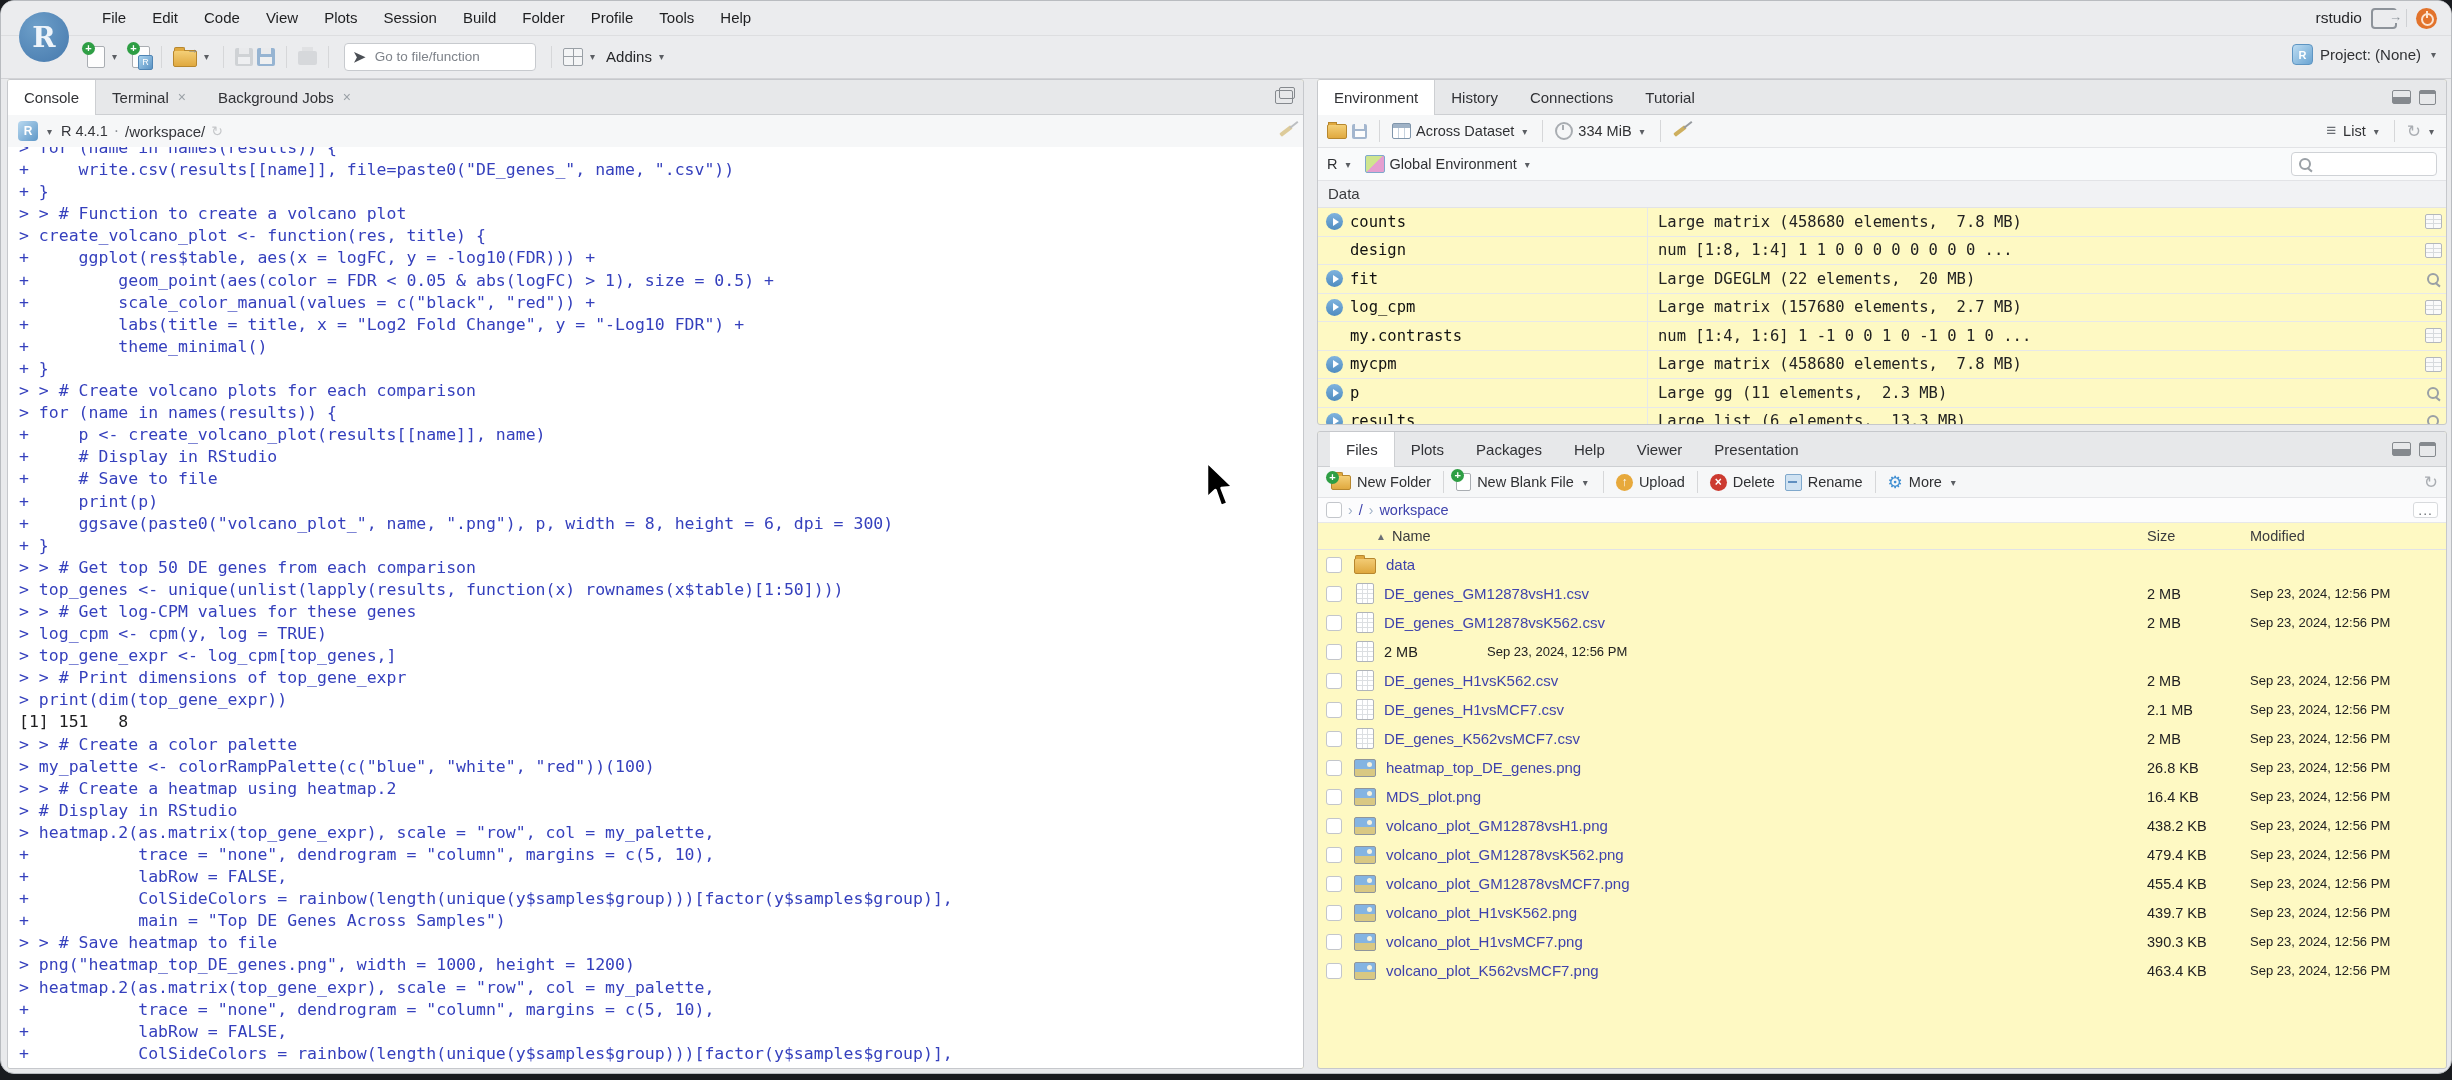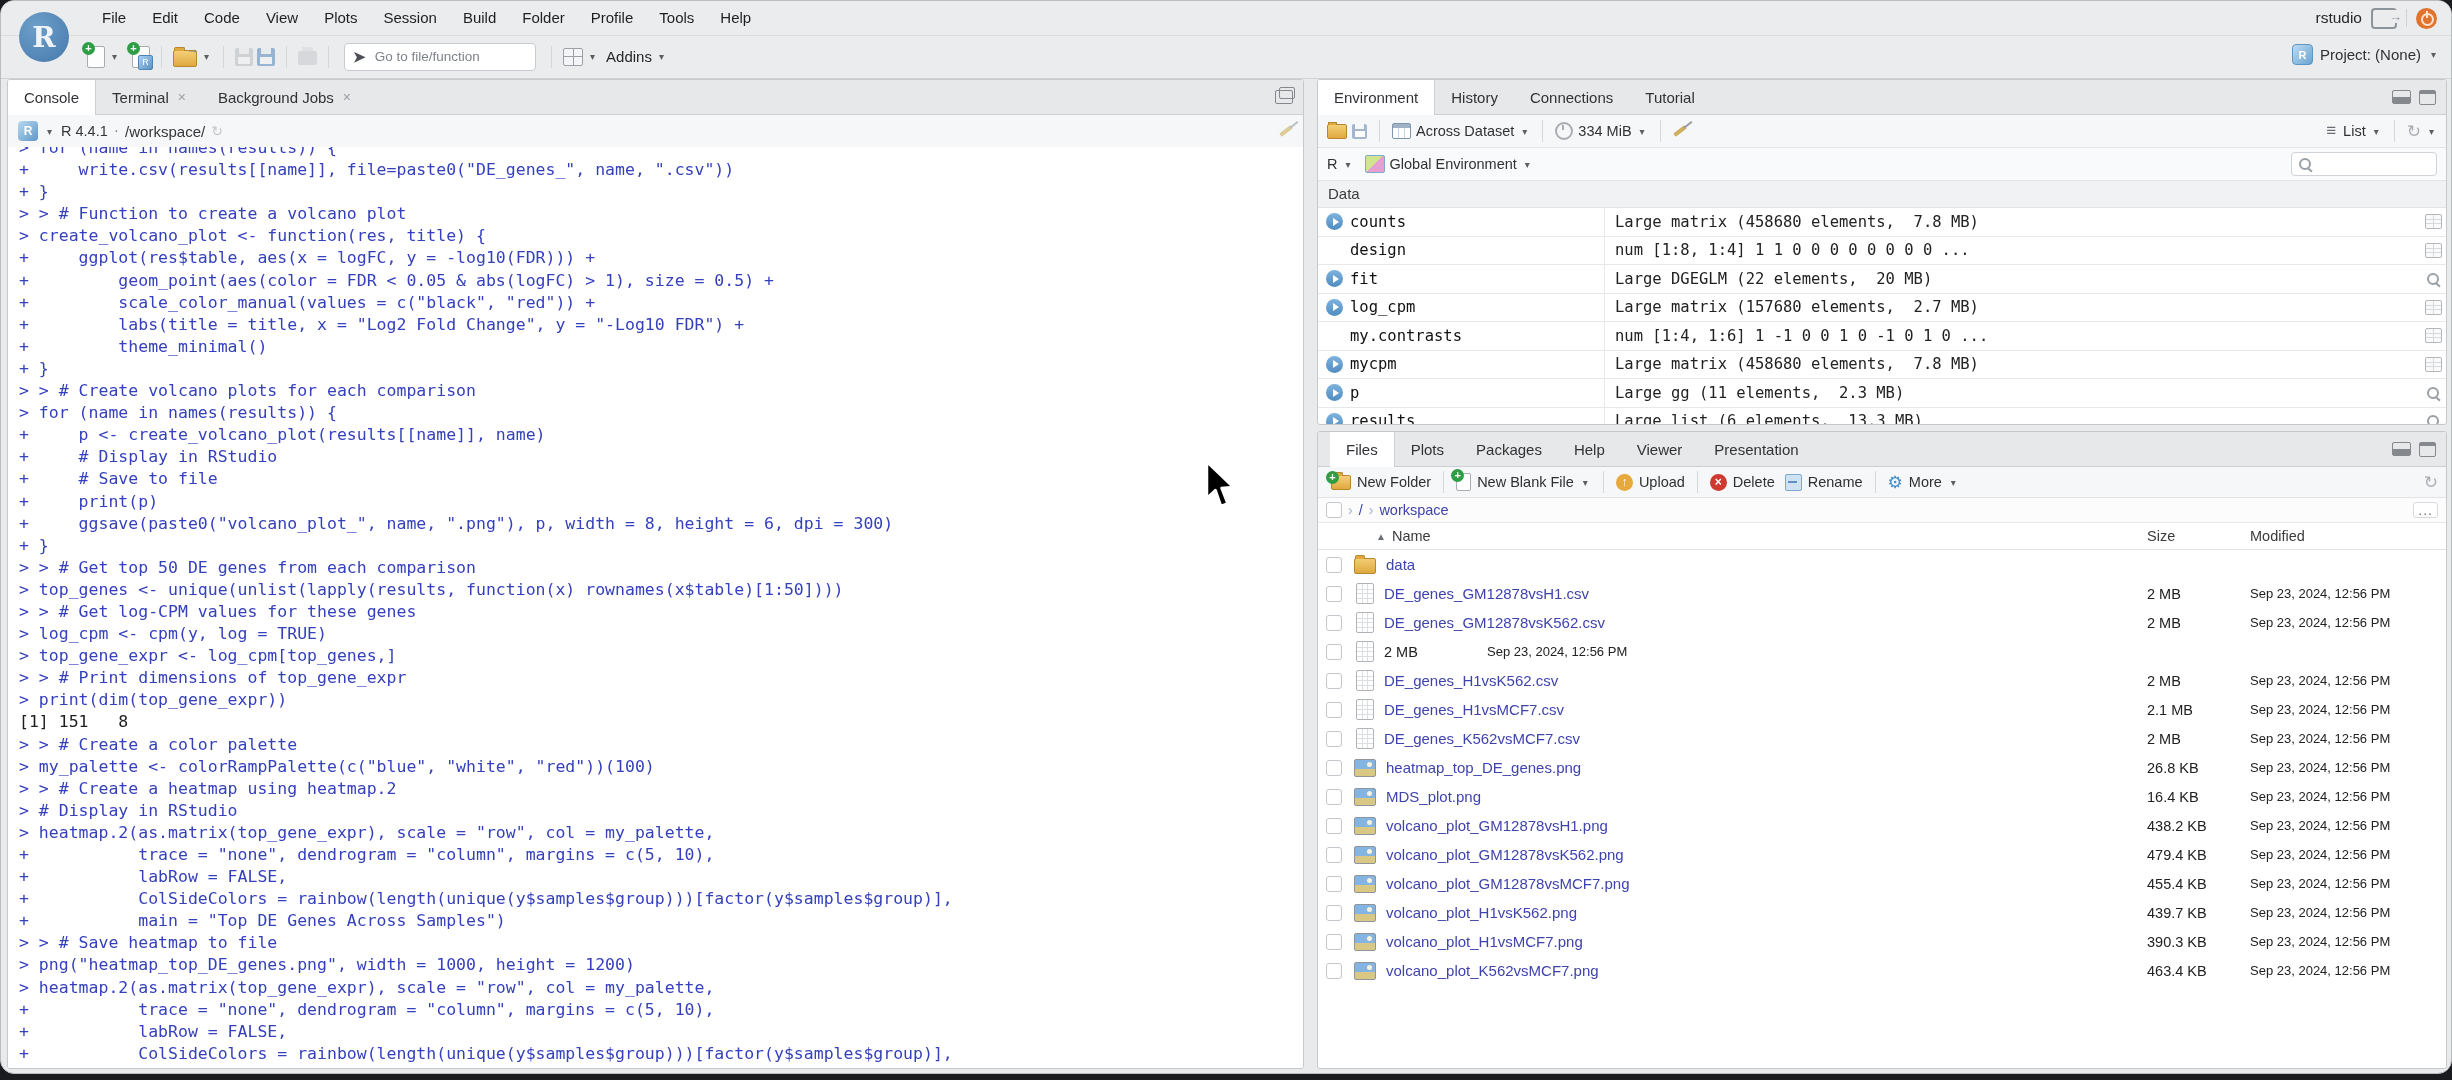--- a/index.html
+++ b/index.html
@@ -43,21 +43,21 @@
   .ic-goto-arrow{color:#4b4f55;font-size:15px;font-weight:bold;}
   .ic-grid{width:18px;height:16px;border:1px solid #9aa0a6;border-radius:2px;background:
       linear-gradient(#9aa0a6,#9aa0a6) 50% 0/1px 100% no-repeat,
       linear-gradient(#9aa0a6,#9aa0a6) 0 50%/100% 1px no-repeat,#f4f5f6;}
   .addins-label{font-size:15px;color:#26272a;margin-left:4px;}
   .project-sel{position:absolute;right:12px;top:43px;display:flex;align-items:center;gap:7px;}
   .proj-cube{width:19px;height:19px;border-radius:4px;background:linear-gradient(135deg,#bcdcf2,#6aa4d2);border:1px solid #5e95c2;color:#fff;font-size:11px;font-weight:bold;display:flex;align-items:center;justify-content:center;}
   .proj-label{font-size:15px;color:#303134;}
 
   
-  .pane{position:absolute;background:#ffffff;border:1px solid #c6c8cc;border-radius:3px;overflow:hidden;box-sizing:border-box;}
+  .pane{position:absolute;background:#fef9c3;border:1px solid #c6c8cc;border-radius:3px;overflow:hidden;box-sizing:border-box;}
   .tabbar{display:flex;align-items:stretch;height:34px;background:#e7e8ea;border-bottom:1px solid #cdcfd2;}
   .tab{display:flex;align-items:center;padding:0 16px;font-size:15px;color:#313236;cursor:default;}
   .tab.active{background:#fff;border-left:1px solid #cdcfd2;border-right:1px solid #cdcfd2;margin-bottom:-1px;font-weight:500;}
   .tab:first-child.active{border-left:none;}
   .tab-close{display:none;color:#9aa0a6;font-size:14px;margin-left:9px;}
   .tab.closable .tab-close{display:inline;}
   .win-ics{margin-left:auto;display:flex;align-items:center;gap:8px;padding-right:10px;}
   .win-min{width:17px;height:12px;border:1px solid #85898e;border-radius:2px;background:linear-gradient(#85898e,#85898e) 0 100%/100% 6px no-repeat;}
   .win-max{width:15px;height:13px;border:1px solid #85898e;border-radius:2px;background:linear-gradient(#85898e,#85898e) 0 0/100% 3px no-repeat;}
   .win-restore{width:16px;height:12px;border:1px solid #85898e;border-radius:2px;position:relative;background:#e7e8ea;}
@@ -93,21 +93,21 @@
   .ic-mem::before{content:"";position:absolute;left:5px;top:1px;width:2px;height:5px;background:#a9adb2;}
   .glyph-list{color:#6b6f75;font-size:17px;margin-right:2px;}
   .glyph-refresh{color:#a9adb2;font-size:17px;}
   .env-search{display:flex;align-items:center;gap:6px;width:146px;height:24px;background:#fff;border:1px solid #cfd2d6;border-radius:4px;padding:0 7px;box-sizing:border-box;}
   .mag{width:8px;height:8px;border:2px solid #9aa0a6;border-radius:50%;position:relative;flex:none;}
   .mag::after{content:"";position:absolute;left:7px;top:7px;width:6px;height:2px;background:#9aa0a6;transform:rotate(40deg);transform-origin:0 0;}
   .env-search input{border:none;outline:none;width:100%;font-size:13px;background:transparent;}
   .section-label{height:26px;line-height:26px;background:#f1f2f4;border-bottom:1px solid #e2e3e6;padding-left:10px;font-size:15px;color:#3a3b3e;}
   .envrows{}
   .envrow{display:flex;align-items:center;height:27.5px;border-bottom:1px solid #e7e8ea;}
-  .env-name-cell{width:287px;flex:none;display:flex;align-items:center;height:100%;border-right:1px solid #e7e8ea;padding-left:8px;box-sizing:border-box;gap:7px;}
+  .env-name-cell{width:330px;flex:none;display:flex;align-items:center;height:100%;border-right:1px solid #e7e8ea;padding-left:8px;box-sizing:border-box;gap:7px;}
   .expander{width:17px;height:17px;border-radius:50%;background:linear-gradient(#7fb3de,#4f8cc0);position:relative;visibility:hidden;flex:none;}
   .expander.arrow{visibility:visible;}
   .expander::after{content:"";position:absolute;left:6.5px;top:4.5px;border-left:6px solid #fff;border-top:4px solid transparent;border-bottom:4px solid transparent;}
   .env-name{font-family:"DejaVu Sans Mono",monospace;font-size:15.5px;color:#111;}
   .env-value{flex:1;font-family:"DejaVu Sans Mono",monospace;font-size:15.5px;color:#222;white-space:pre;overflow:hidden;padding-left:10px;}
   .env-action{width:26px;flex:none;display:flex;align-items:center;justify-content:center;}
   .env-action .shape{display:none;}
   .env-action.grid .shape-grid{display:block;width:15px;height:13px;border:1px solid #b3b7bc;border-radius:2px;background:
      linear-gradient(#d7dadd,#d7dadd) 0 33%/100% 1px no-repeat,
      linear-gradient(#d7dadd,#d7dadd) 0 66%/100% 1px no-repeat,

